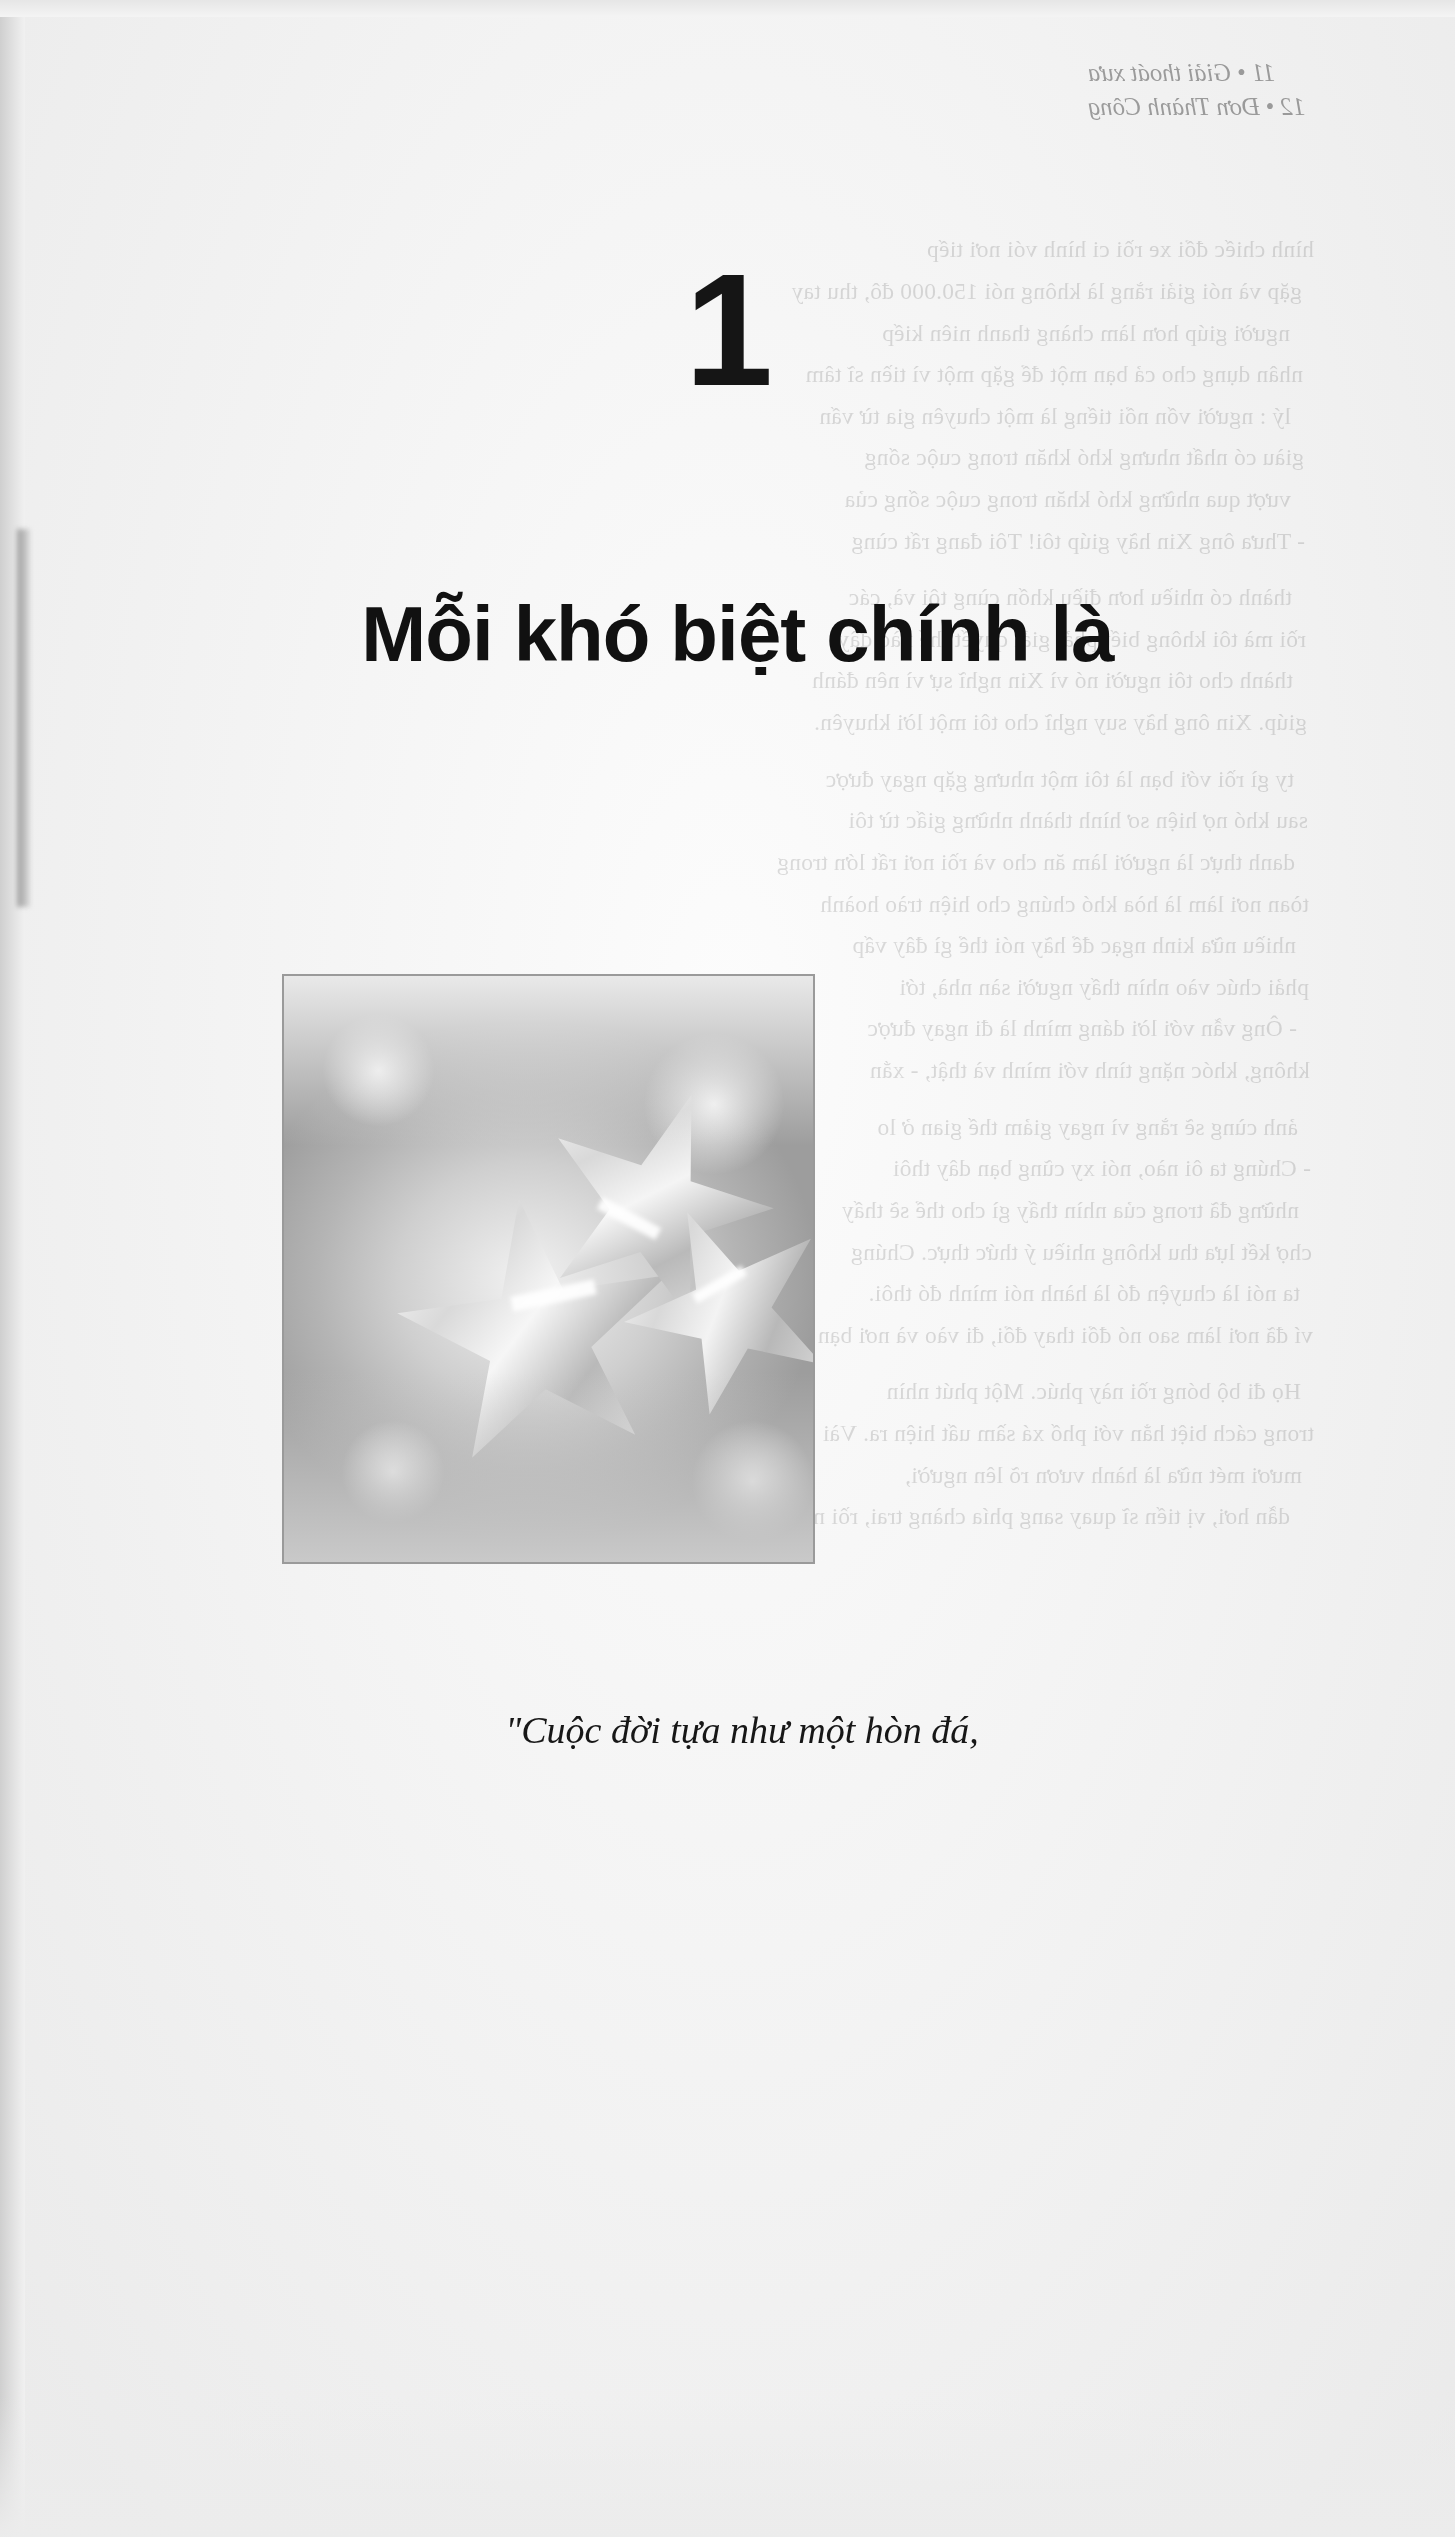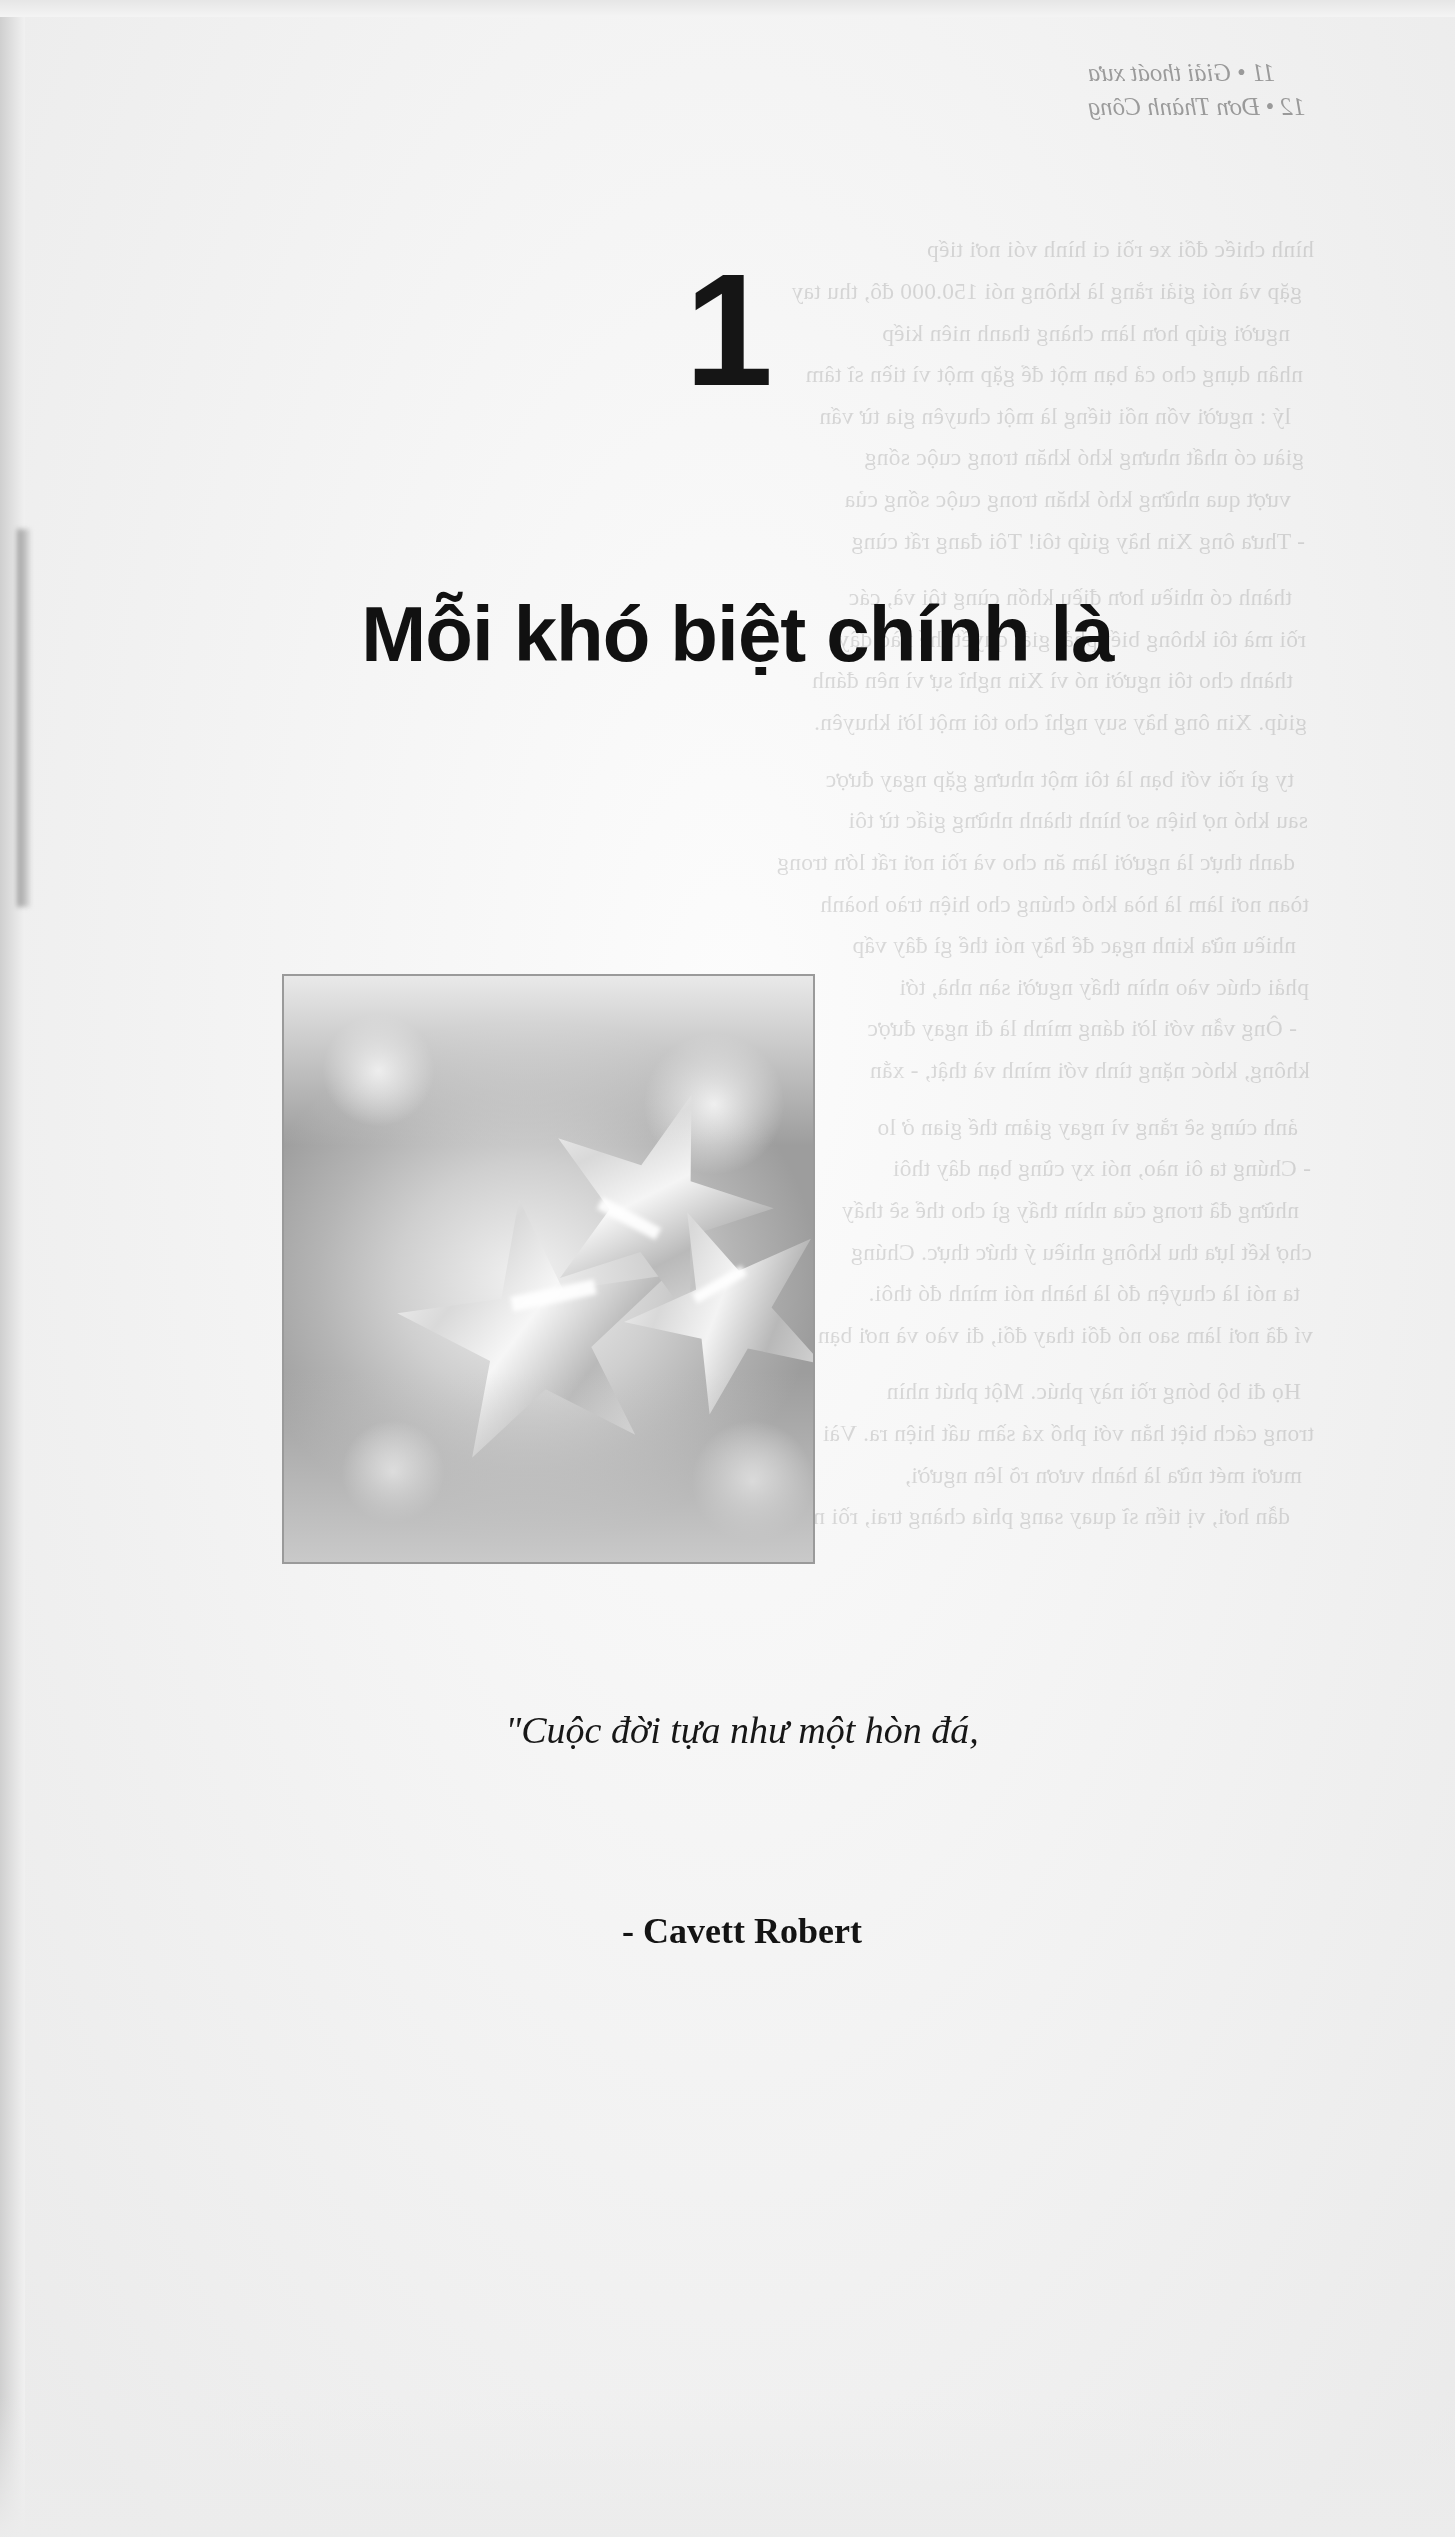--- a/index.html
+++ b/index.html
@@ -256,16 +256,15 @@
 
       <div class="fig-blur-top"></div>
       <div class="fig-blur-bottom"></div>
     </div>
   </div>
 
   <div class="quote">
     <span>"Cuộc đời tựa như một hòn đá,</span>
   </div>
 
-  <div class="attribution">- Cavett Robert</div>
 
 </div>
 
 
 </body></html>

